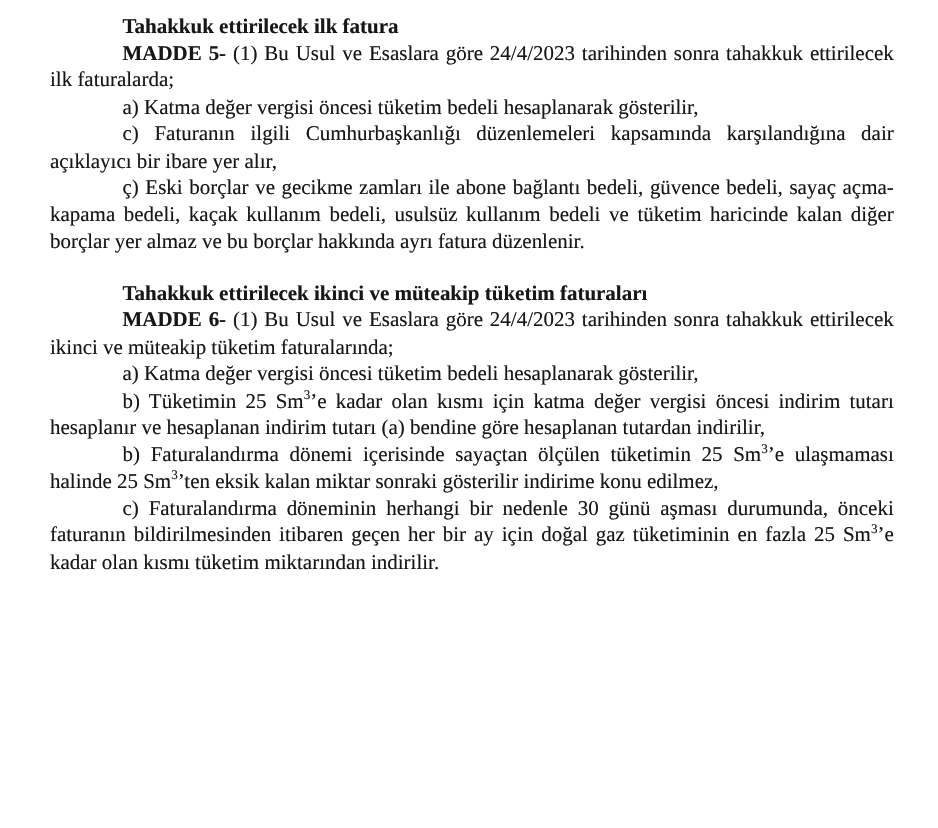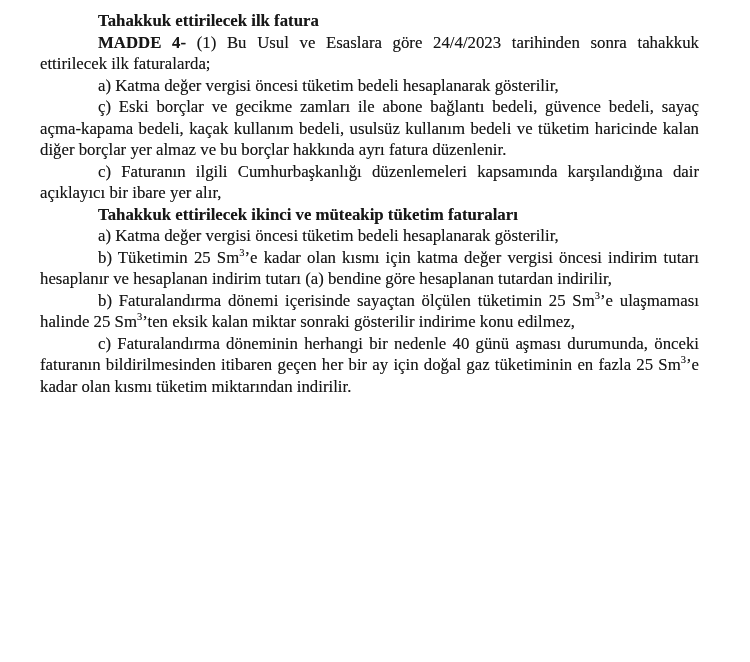--- a/index.html
+++ b/index.html
@@ -9,53 +9,54 @@
   }
   body {
     width: 750px;
     height: 662px;
     overflow: hidden;
   }
   .page {
     box-sizing: border-box;
     width: 750px;
     height: 662px;
-    padding: 10px 51px 0 40px;
+    padding: 10px 35px 0 40px;
     background: #ffffff;
     font-family: "Liberation Serif", "DejaVu Serif", serif;
     font-size: 16.8px;
     line-height: 21.5px;
     color: #171717;
     text-align: justify;
     text-shadow: 0 0 0.4px rgba(0,0,0,0.45);
   }
   .page p {
     margin: 0;
     text-indent: 58px;
   }
   .page p.heading {
     font-weight: bold;
     text-align: left;
   }
-  .page p.gap-large { }
+  .page p.gap-large { margin-top: 20px; }
   .page p.gap-small { margin-top: 8px; }
   .bold { font-weight: bold; }
   sup {
     font-size: 10.5px;
     line-height: 0;
     vertical-align: super;
   }
 </style>
 </head>
 <body>
 
 <div class="page">
     <p class="heading"><span class="bold">Tahakkuk ettirilecek ilk fatura</span></p>
-    <p class="para"><span class="bold">MADDE 4-</span><span> (1) Bu Usul ve Esaslara göre 24/4/2023 tarihinden sonra tahakkuk ettirilecek ilk faturalarda;</span></p>
+    <p class="para"><span class="bold">MADDE 5-</span><span> (1) Bu Usul ve Esaslara göre 24/4/2023 tarihinden sonra tahakkuk ettirilecek ilk faturalarda;</span></p>
     <p class="para"><span>a) Katma değer vergisi öncesi tüketim bedeli hesaplanarak gösterilir,</span></p>
+    <p class="para"><span>c) Faturanın ilgili Cumhurbaşkanlığı düzenlemeleri kapsamında karşılandığına dair açıklayıcı bir ibare yer alır,</span></p>
     <p class="para"><span>ç) Eski borçlar ve gecikme zamları ile abone bağlantı bedeli, güvence bedeli, sayaç açma-kapama bedeli, kaçak kullanım bedeli, usulsüz kullanım bedeli ve tüketim haricinde kalan diğer borçlar yer almaz ve bu borçlar hakkında ayrı fatura düzenlenir.</span></p>
-    <p class="para"><span>c) Faturanın ilgili Cumhurbaşkanlığı düzenlemeleri kapsamında karşılandığına dair açıklayıcı bir ibare yer alır,</span></p>
     <p class="heading gap-large"><span class="bold">Tahakkuk ettirilecek ikinci ve müteakip tüketim faturaları</span></p>
+    <p class="para"><span class="bold">MADDE 6-</span><span> (1) Bu Usul ve Esaslara göre 24/4/2023 tarihinden sonra tahakkuk ettirilecek ikinci ve müteakip tüketim faturalarında;</span></p>
     <p class="para"><span>a) Katma değer vergisi öncesi tüketim bedeli hesaplanarak gösterilir,</span></p>
     <p class="para"><span>b) Tüketimin 25 Sm</span><sup>3</sup><span>’e kadar olan kısmı için katma değer vergisi öncesi indirim tutarı hesaplanır ve hesaplanan indirim tutarı (a) bendine göre hesaplanan tutardan indirilir,</span></p>
     <p class="para"><span>b) Faturalandırma dönemi içerisinde sayaçtan ölçülen tüketimin 25 Sm</span><sup>3</sup><span>’e ulaşmaması halinde 25 Sm</span><sup>3</sup><span>’ten eksik kalan miktar sonraki gösterilir indirime konu edilmez,</span></p>
-    <p class="para"><span>c) Faturalandırma döneminin herhangi bir nedenle 40 günü aşması durumunda, önceki faturanın bildirilmesinden itibaren geçen her bir ay için doğal gaz tüketiminin en fazla 25 Sm</span><sup>3</sup><span>’e kadar olan kısmı tüketim miktarından indirilir.</span></p>
+    <p class="para"><span>c) Faturalandırma döneminin herhangi bir nedenle 30 günü aşması durumunda, önceki faturanın bildirilmesinden itibaren geçen her bir ay için doğal gaz tüketiminin en fazla 25 Sm</span><sup>3</sup><span>’e kadar olan kısmı tüketim miktarından indirilir.</span></p>
   </div>
 
 </body></html>

